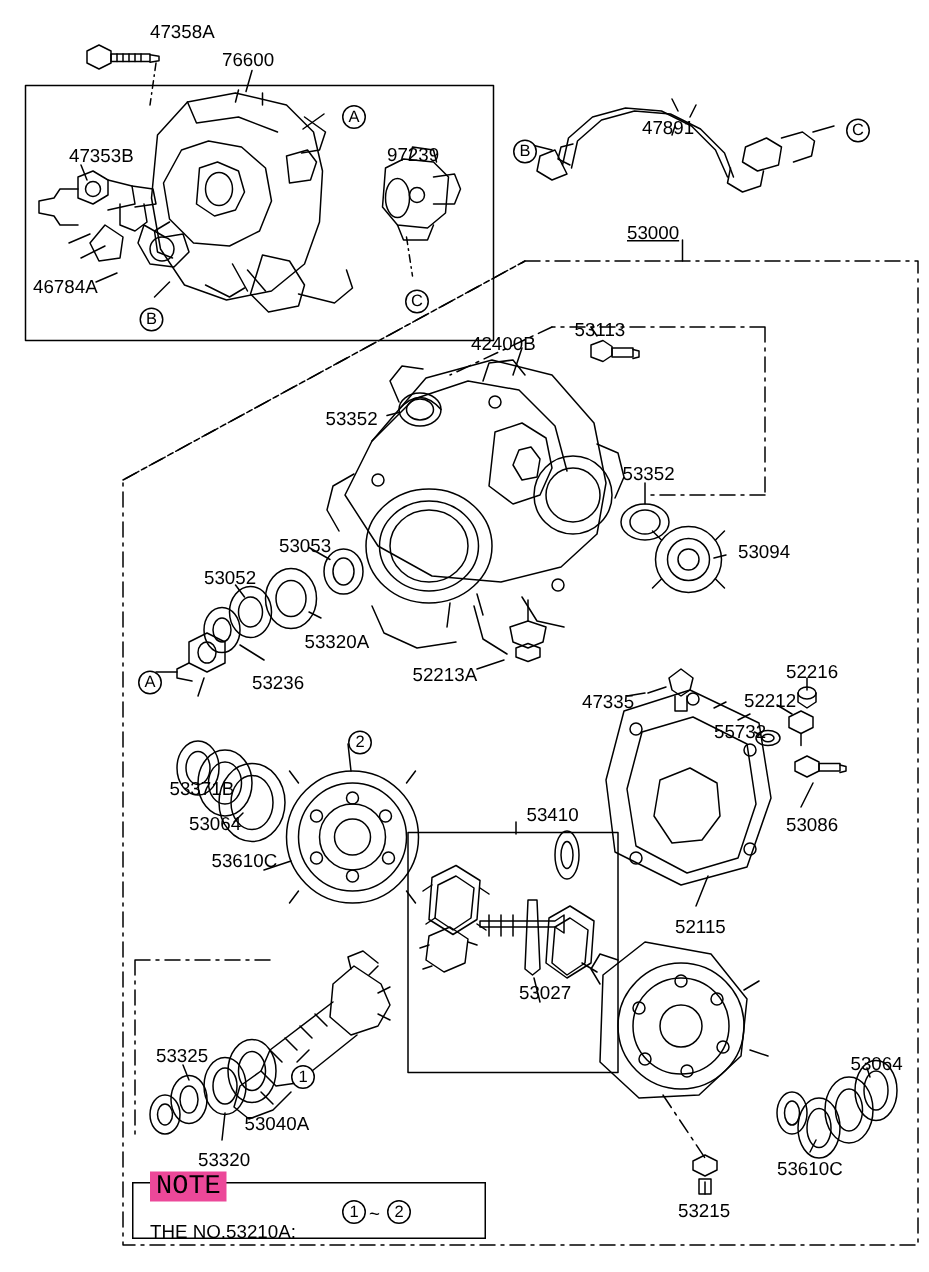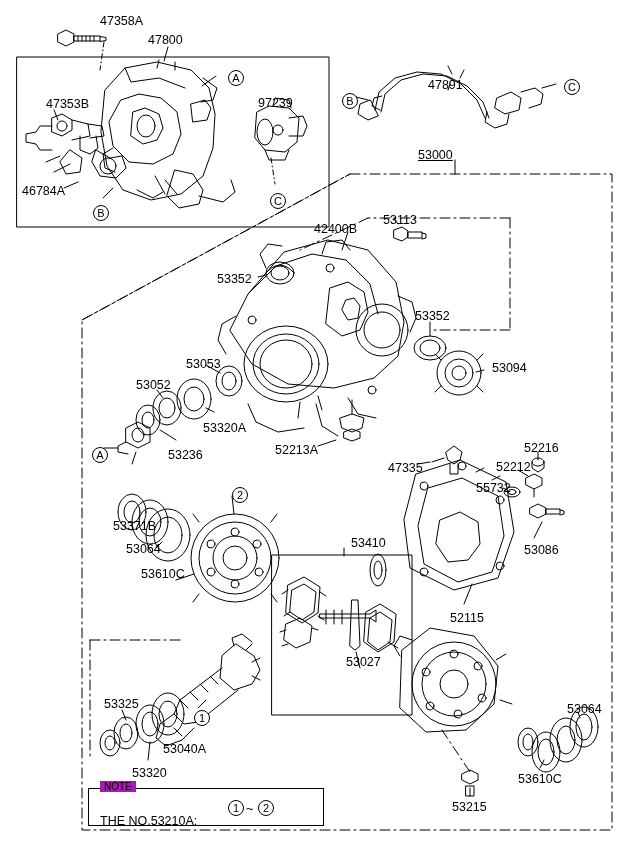--- a/index.html
+++ b/index.html
@@ -30,23 +30,24 @@
     white-space: nowrap;
     letter-spacing: 0px;
   }
   .note-box {
     position: absolute;
     border: 1px solid #000;
     box-sizing: border-box;
   }
   .note-title {
     position: absolute;
-    background: #a21caf;
+    background: #ec4899;
     padding: 0 4px;
-    font-size: 10px;
+    font-size: 18px;
+    font-family: Liberation Mono, monospace;
   }
   .circ {
     position: absolute;
     border: 1px solid #000;
     border-radius: 50%;
     background: #fff;
     font-size: 11px;
     text-align: center;
     line-height: 15px;
     width: 16px;
@@ -386,21 +387,21 @@
   </svg>
 
   <div class="note-box" style="left:88px; top:788px; width:236px; height:38px;"></div>
   <div class="note-title" style="left:100px; top:781px;">NOTE</div>
   <div class="lbl" style="left:100px; top:814px;text-align:right;">THE NO.53210A:</div>
   <div class="circ" style="left:228px; top:800px;">1</div>
   <div class="lbl" style="left:246px; top:802px;">~</div>
   <div class="circ" style="left:258px; top:800px;">2</div>
 
   <div class="lbl" style="left:56px;  top:14px;margin-left:44px;">47358A</div>
-  <div class="lbl" style="left:148px; top:33px;">47800</div>
+  <div class="lbl" style="left:148px; top:33px;">76600</div>
   <div class="lbl" style="left:22px;  top:97px;margin-left:24px;">47353B</div>
   <div class="lbl" style="left:258px; top:96px;">97239</div>
   <div class="lbl" style="left:22px;  top:184px;">46784A</div>
   <div class="lbl" style="left:428px; top:78px;">47891</div>
   <div class="lbl" style="left:418px; top:148px;text-decoration:underline;">53000</div>
   <div class="lbl" style="left:314px; top:222px;">42400B</div>
   <div class="lbl" style="left:383px; top:213px;">53113</div>
   <div class="lbl" style="left:217px; top:272px;">53352</div>
   <div class="lbl" style="left:415px; top:309px;">53352</div>
   <div class="lbl" style="left:492px; top:361px;">53094</div>

